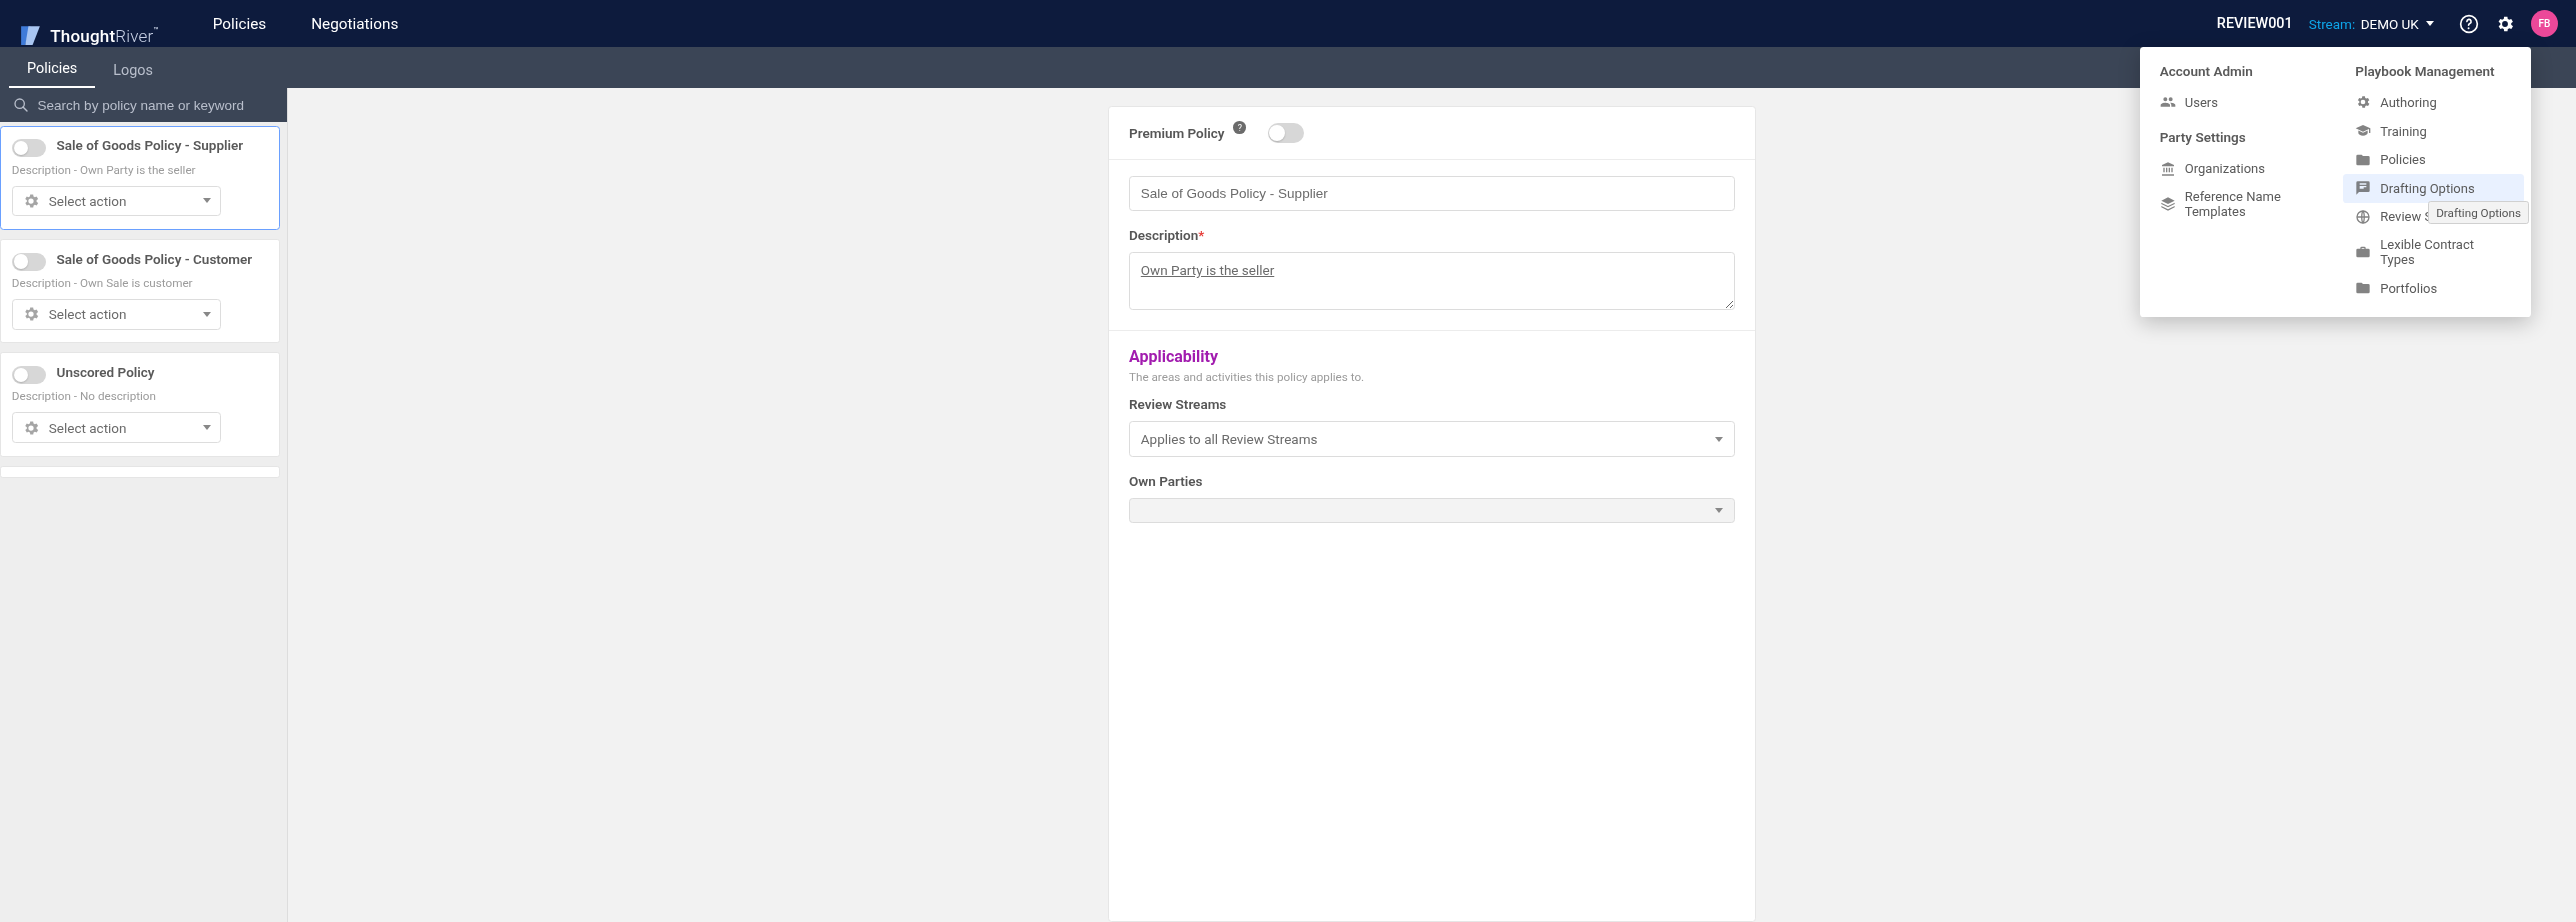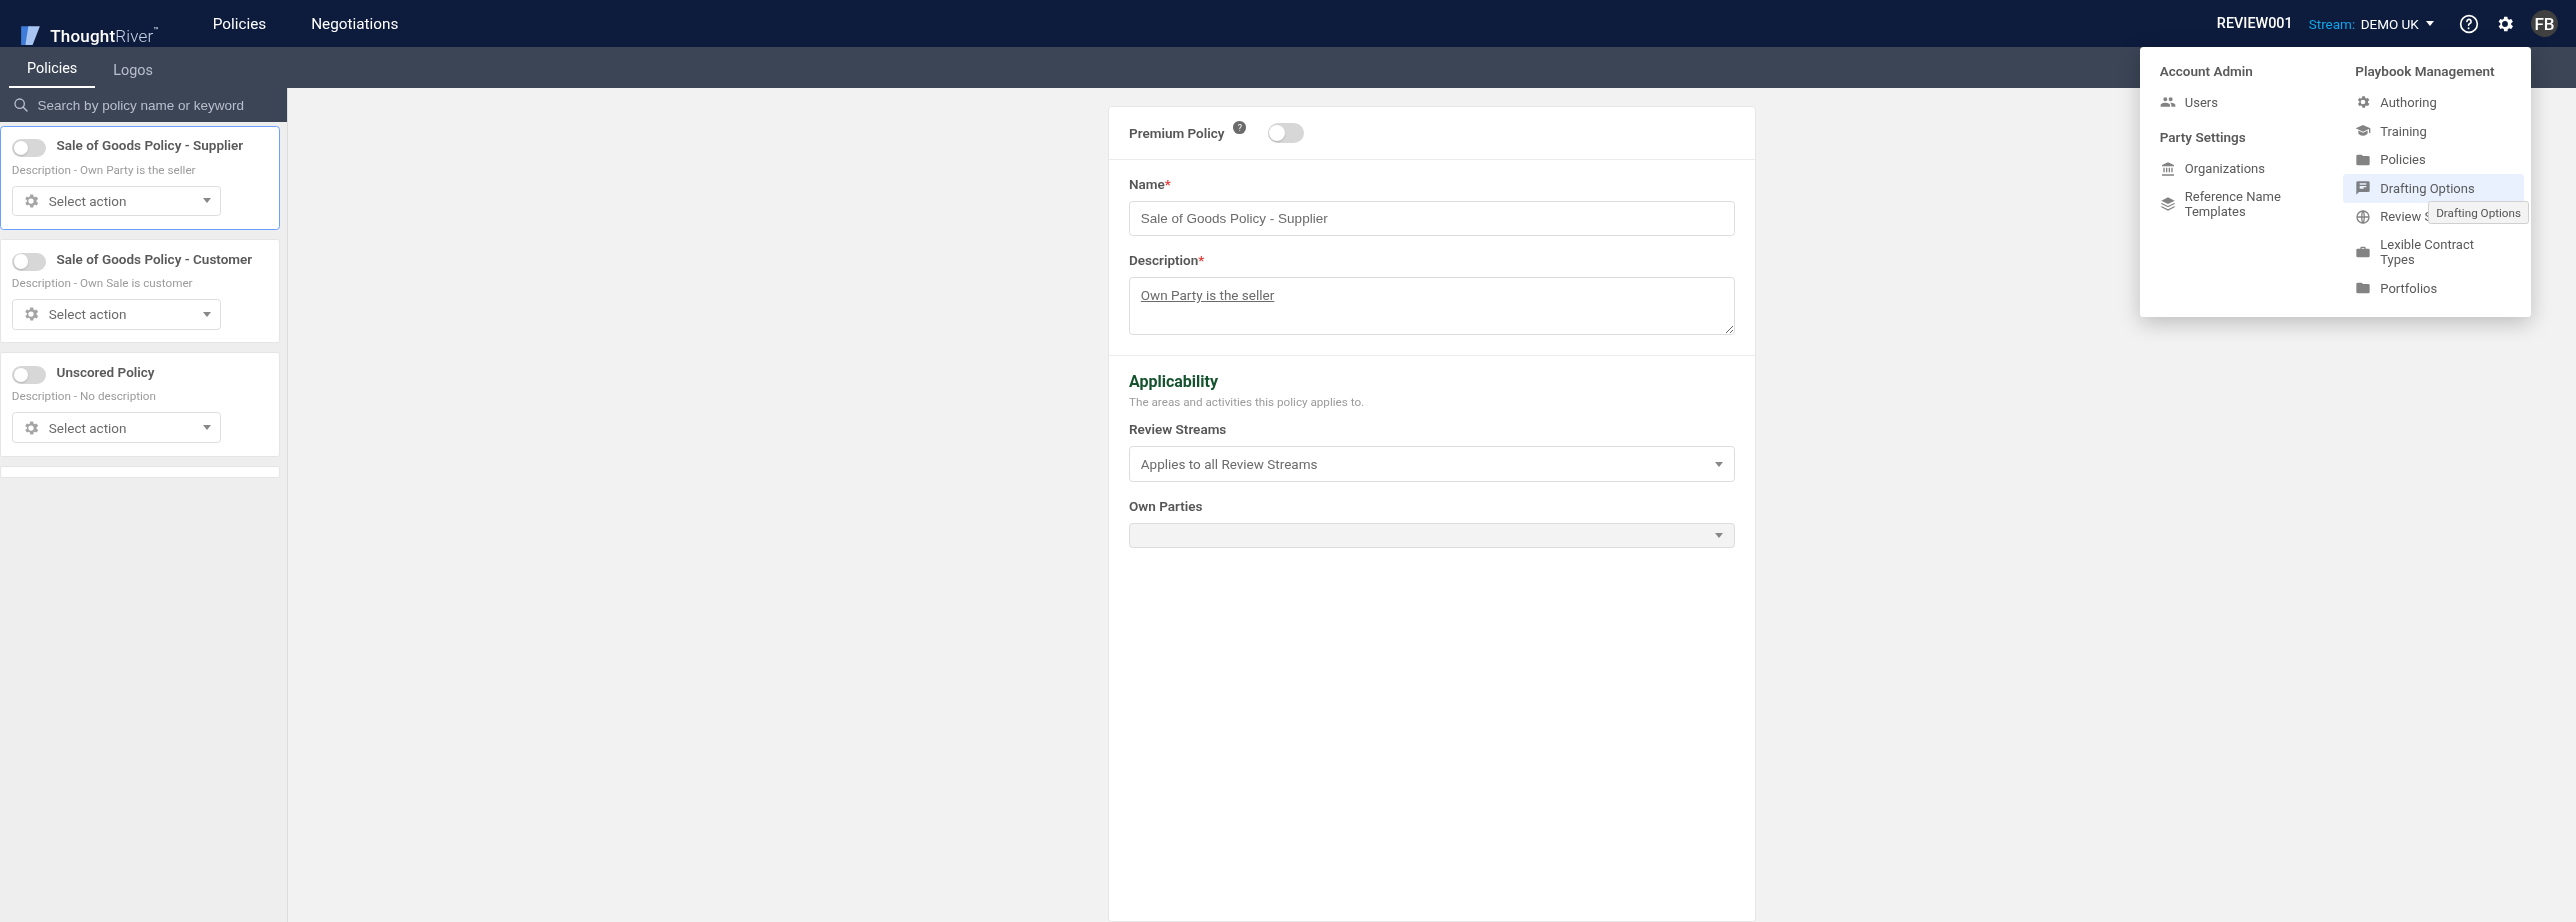--- a/index.html
+++ b/index.html
@@ -25,21 +25,21 @@
   .topnav-link { color: #fff; font-size: 15.3px; margin-right: 45px; cursor: pointer; }
   .topbar-spacer { flex: 1; }
   .review-id { font-size: 14.4px; font-weight: 500; margin-right: 16px; }
   .stream-wrap { display: flex; align-items: center; gap: 5.4px; margin-right: 25px; font-size: 13.5px; }
   .stream-label { color: #0ea5e9; }
   .stream-value { color: #fff; font-weight: 400; }
   .stream-caret { width: 0; height: 0; border-left: 4.5px solid transparent; border-right: 4.5px solid transparent; border-top: 5.4px solid #fff; margin-left: 1.8px; }
   .top-icon { width: 20px; height: 20px; margin-right: 16px; cursor: pointer; }
   .avatar {
     width: 27px; height: 27px; border-radius: 50%;
-    background: #404040; color: #fff; font-size: 17px; font-weight: 500;
+    background: #ec4899; color: #fff; font-size: 10px; font-weight: 500;
     display: flex; align-items: center; justify-content: center; cursor: pointer;
   }
 
   
   .subbar {
     height: 41px;
     background: #3b4556;
     display: flex;
     align-items: flex-end;
     padding: 0 9px;
@@ -154,21 +154,21 @@
     border: 0.9px solid #dcdcdc;
     border-radius: 3.6px;
     padding: 9px 10.8px;
     font-size: 13.5px;
     color: #6b6b6b;
     background: #fff;
   }
   .text-area { resize: vertical; min-height: 58px; font-family: inherit; text-decoration: underline; }
   .select-box { display: flex; align-items: center; justify-content: space-between; cursor: pointer; }
   .select-box .caret { width: 0; height: 0; border-left: 4.5px solid transparent; border-right: 4.5px solid transparent; border-top: 5.4px solid #888; }
-  .sect-title { font-weight: 700; color: #14532d; font-size: 16px; margin-bottom: 3.6px; }
+  .sect-title { font-weight: 700; color: #a21caf; font-size: 16px; margin-bottom: 3.6px; }
   .sect-sub { color: #9b9b9b; font-size: 11.7px; margin-bottom: 12.6px; }
 
   .spacer-18 { height: 16px; }
 
   
   .settings-panel {
     position: absolute;
     top: 47px;
     right: 45px;
     width: 391px;
@@ -311,23 +311,20 @@
 
       <div class="form-section">
         <div class="premium-row">
           <span class="premium-label">Premium Policy</span>
           <span class="help-badge">?</span>
           <div class="big-toggle"></div>
         </div>
       </div>
 
       <div class="form-section form-div">
-        <label class="field-label">
-          <span>Name</span><span class="required-star">*</span>
-        </label>
         <input class="text-input" value="Sale of Goods Policy - Supplier" style="">
         <div class="spacer-18"></div>
         <label class="field-label">
           <span>Description</span><span class="required-star">*</span>
         </label>
         <textarea class="text-area" style="">Own Party is the seller</textarea>
       </div>
 
       <div class="form-section form-div">
         <div class="sect-title">Applicability</div>

